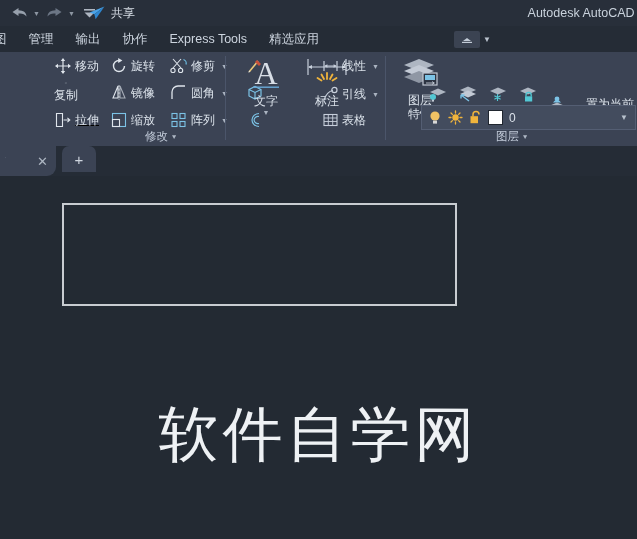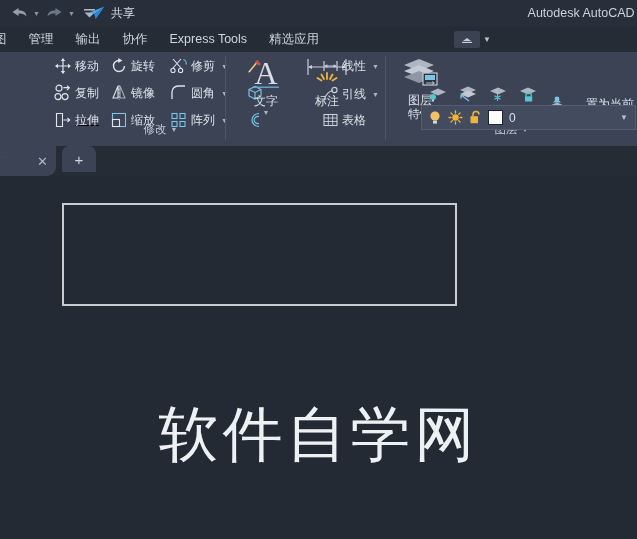--- a/index.html
+++ b/index.html
@@ -58,23 +58,23 @@
   
   .ribbon{
     position:absolute;left:0;top:52px;width:637px;height:94px;
     background:#3b4354;
   }
   .panel{position:absolute;top:0;height:94px;}
   .panel-sep{
     position:absolute;top:4px;width:1px;height:84px;background:#4b556a;
   }
   .panel-title{
-    position:absolute;bottom:9px;left:0;width:100%;
+    position:absolute;bottom:2px;left:0;width:100%;
     display:flex;align-items:center;justify-content:center;gap:4px;
-    color:#c3ccda;font-size:11.5px;
+    color:#c3ccda;font-size:11.5px;font-family:Liberation Mono, monospace;
   }
   .panel-title .cv{font-size:7px;color:#aeb7c4;}
 
   
   .rb{
     position:absolute;display:flex;align-items:center;gap:3px;height:22px;
   }
   .rb-lbl{color:#dbe2ea;font-size:12px;white-space:nowrap;}
   .rb-tri{color:#aab3c0;font-size:7px;margin-left:3px;}
   .ico{display:block;}
@@ -228,21 +228,21 @@
       </div>
 
       <div class="rb" style="left:198px;top:3px;">
         <svg class="ico" width="18" height="18" viewBox="0 0 18 18">
           <path d="M3 15 L12 4" stroke="#e8c77a" stroke-width="1.6"></path>
           <path d="M11 3 L15 7 L13 9 L9 5 Z" fill="#c9503a"></path>
           <path d="M2.2 15.8 L4.4 14.6 L3.4 13.6 Z" fill="#dfe5ec"></path>
         </svg>
       </div>
 
-      <div class="rb" style="left:6px;top:30px;">
+      <div class="rb" style="left:6px;top:30px;flex-direction:column;">
         <svg class="ico" width="18" height="18" viewBox="0 0 18 18">
           <circle cx="5" cy="4.2" r="3" stroke="#dfe5ec" stroke-width="1.2" fill="none"></circle>
           <circle cx="4" cy="12.6" r="3" stroke="#dfe5ec" stroke-width="1.2" fill="none"></circle>
           <circle cx="11" cy="12.6" r="3" stroke="#dfe5ec" stroke-width="1.2" fill="none"></circle>
           <path d="M9.4 3.6 H15 M13 1.6 L15.4 3.8 L13 6" stroke="#dfe5ec" stroke-width="1.1" fill="none"></path>
         </svg>
         <span class="rb-lbl">复制</span>
       </div>
 
       <div class="rb" style="left:62px;top:30px;">

